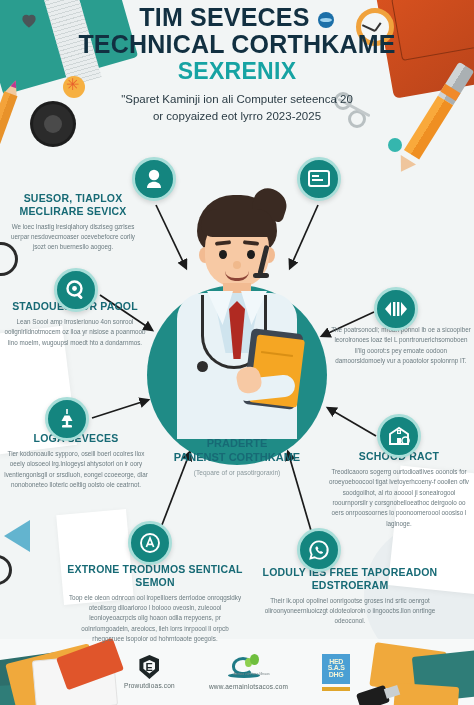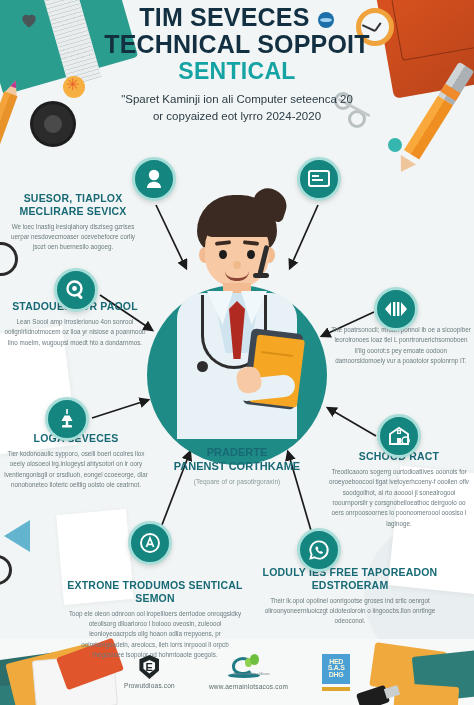--- a/index.html
+++ b/index.html
@@ -221,25 +221,25 @@
     line-height:1.22; margin-bottom:4px; letter-spacing:.2px; }
   .blk p { font-size:6.3px; color:#6b7b80; line-height:1.65; }
   .ta-c { text-align:center; }
 
   .b1 { left:6px; top:192px; width:134px; }
   .b2 { left:332px; top:192px; width:138px; }
   .b3 { left:4px; top:300px; width:142px; }
   .b4 { left:330px; top:325px; width:142px; }
   .b5 { left:2px; top:432px; width:148px; }
   .b6 { left:326px; top:450px; width:146px; }
-  .b7 { left:66px; top:579px; width:178px;text-align:center; }
+  .b7 { left:66px; top:563px; width:178px;text-align:center; }
   .b8 { left:258px; top:566px; width:184px; }
 
   .center-cap { position:absolute; left:152px; top:437px; width:170px;
-    text-align:center; z-index:4;margin-top:9px; }
+    text-align:center; z-index:4; }
   .center-cap h3 { font-size:11px; font-weight:bold; color:#176a75; line-height:1.25; }
   .center-cap .note { margin-top:4px; font-size:6.6px; color:#8a989c; }
 
   
   .arrows { position:absolute; inset:0; z-index:2; }
 </style>
 </head>
 <body>
 
 <div id="poster">
@@ -281,25 +281,25 @@
   <div class="deco paper-bg1"></div>
   <div class="deco blob-r"></div>
   <div class="deco paper-bg2"></div>
   <div class="deco paper-mid"></div>
 
   <div class="header">
     <div class="t1">
       <span>TIM  SEVECES</span>
       <span class="globe"></span>
     </div>
-    <div class="t2">TECHNICAL SOPPOIT</div>
-    <div class="t3">SENTICAL</div>
+    <div class="t2">TECHNICAL CORTHKAME</div>
+    <div class="t3">SEXRENIX</div>
     <div class="sub">
       <div>"Sparet Kaminji ion ali Computer seteenca 20</div>
-      <div>or copyaized eot lyrro 2024-2020</div>
+      <div>or copyaized eot lyrro 2023-2025</div>
     </div>
   </div>
 
   <svg class="arrows" viewBox="0 0 474 705">
     <defs>
       <marker id="ah" markerWidth="7" markerHeight="7" refX="5" refY="3.2" orient="auto">
         <path d="M0,0 L6.5,3.2 L0,6.4 z" fill="#1b1b1b"></path>
       </marker>
     </defs>
     <g stroke="#1b1b1b" stroke-width="1.7" fill="none" marker-end="url(#ah)">

